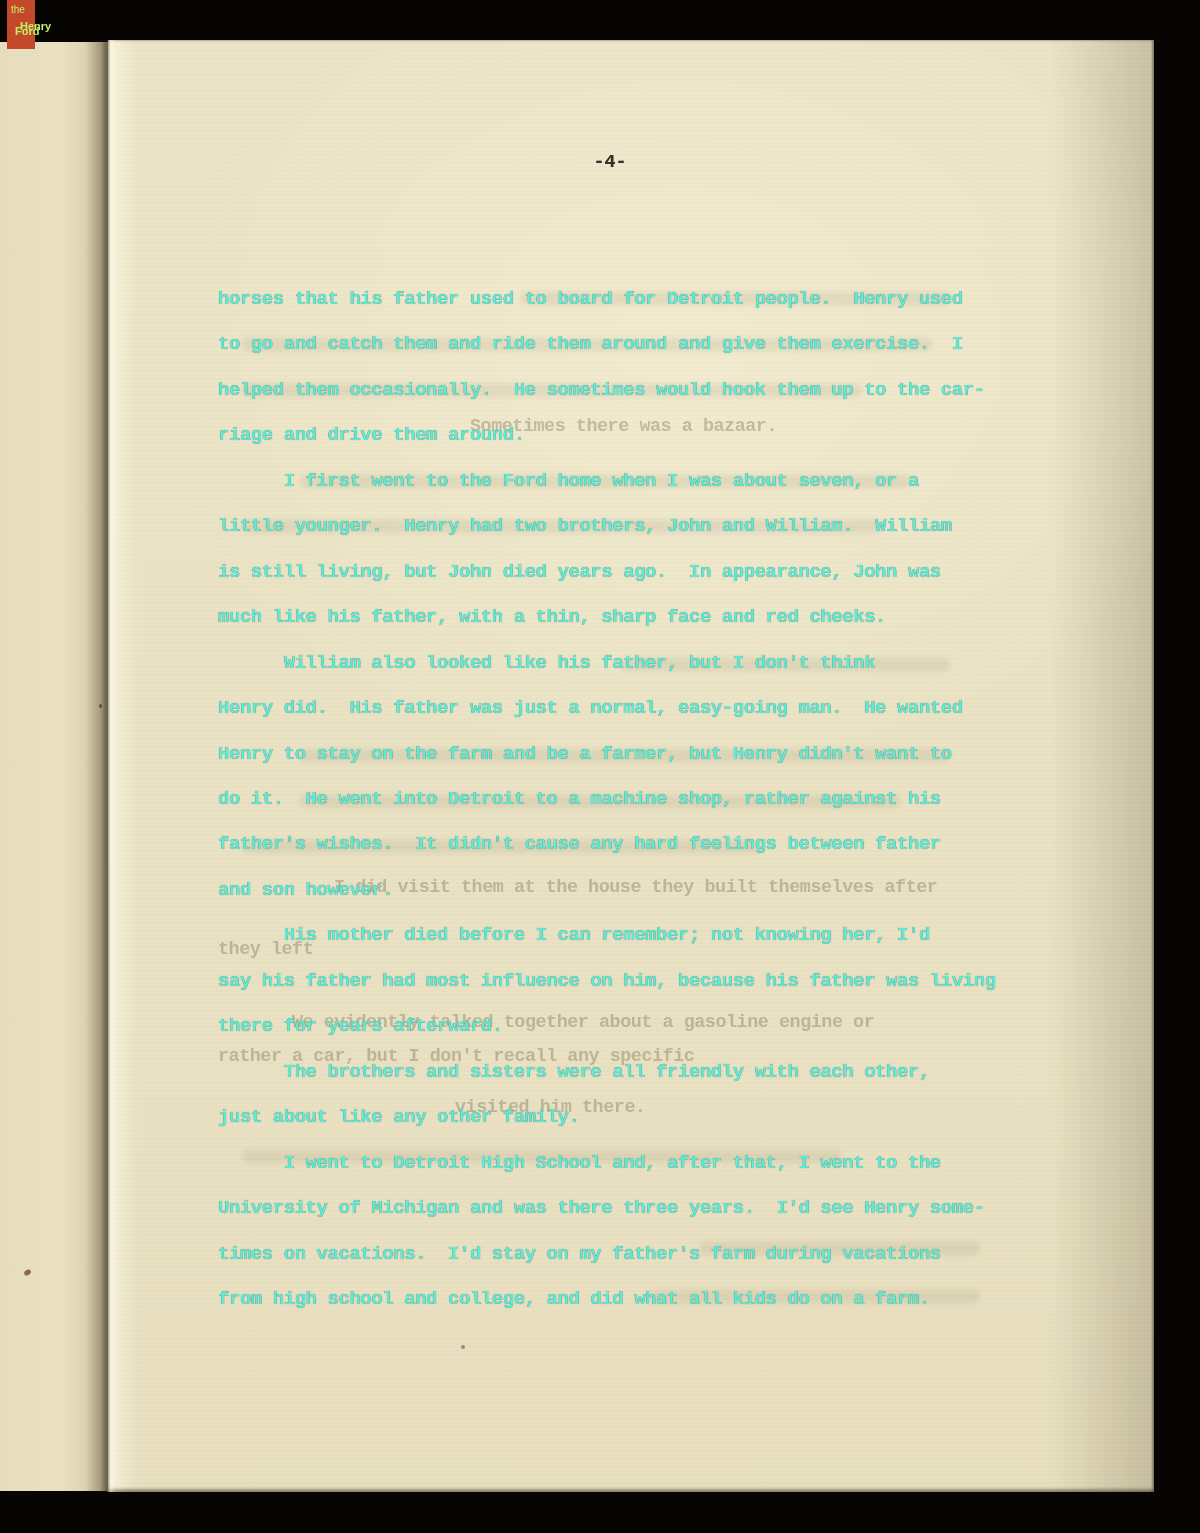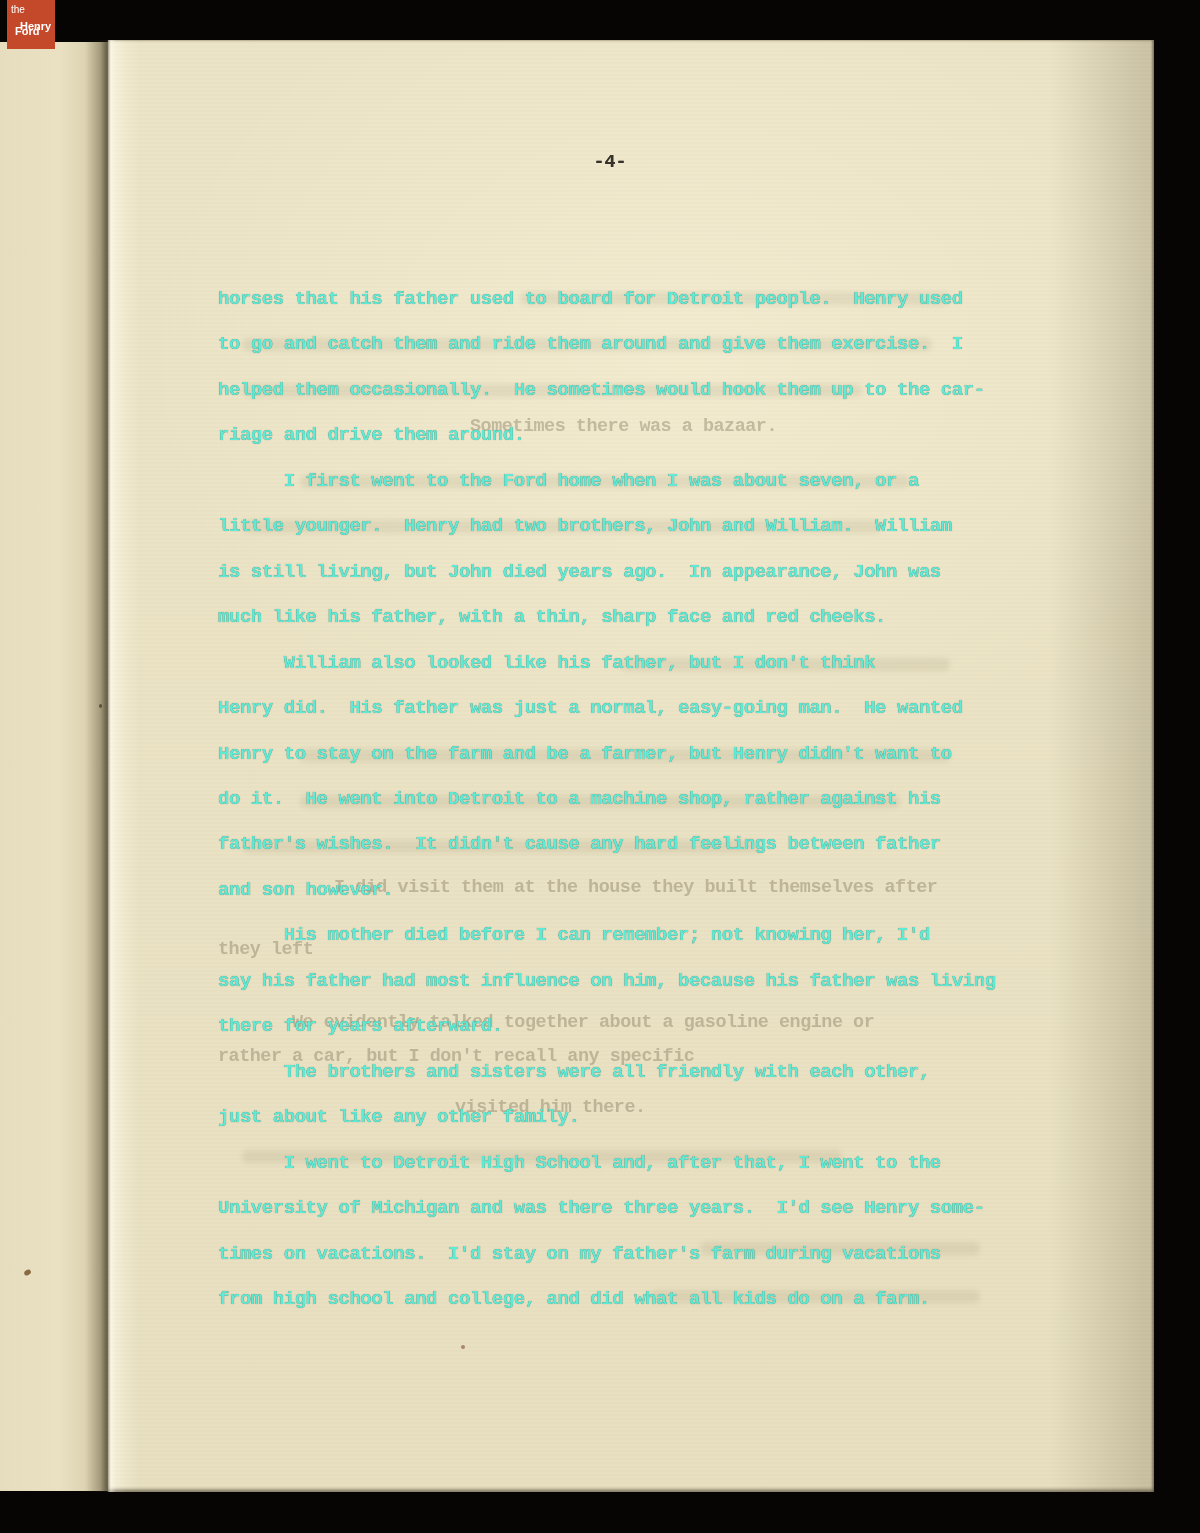--- a/index.html
+++ b/index.html
@@ -63,25 +63,25 @@
       rgba(45,38,22,0.38) 52%,
       rgba(255,252,238,0.5) 62%,
       rgba(255,252,238,0.12) 75%,
       rgba(60,52,32,0) 100%);
   }
   
   .logo {
     position: absolute;
     left: 7px;
     top: 0;
-    width: 48px;
+    width: 28px;
     height: 49px;
     background: #c4492a;
     z-index: 5;
-    color: #ffffff;
+    color: #bef264;
     font-family: "Liberation Sans", sans-serif;
   }
   .logo .t-the   { position: absolute; left: 4px;  top: 4px;  font-size: 10px; font-weight: 400; letter-spacing: 0; }
   .logo .t-henry { position: absolute; left: 13px; top: 13px; font-size: 11px; font-weight: 700; margin-top: 7px; }
   .logo .t-ford  { position: absolute; left: 8px;  top: 25px; font-size: 11px; font-weight: 700; }
   
   .page-number {
     position: absolute;
     left: 560px;
     top: 152px;

